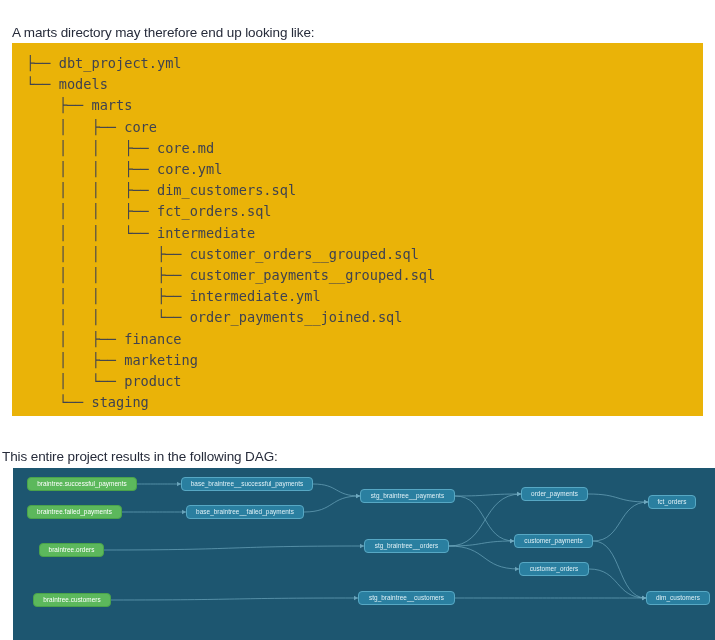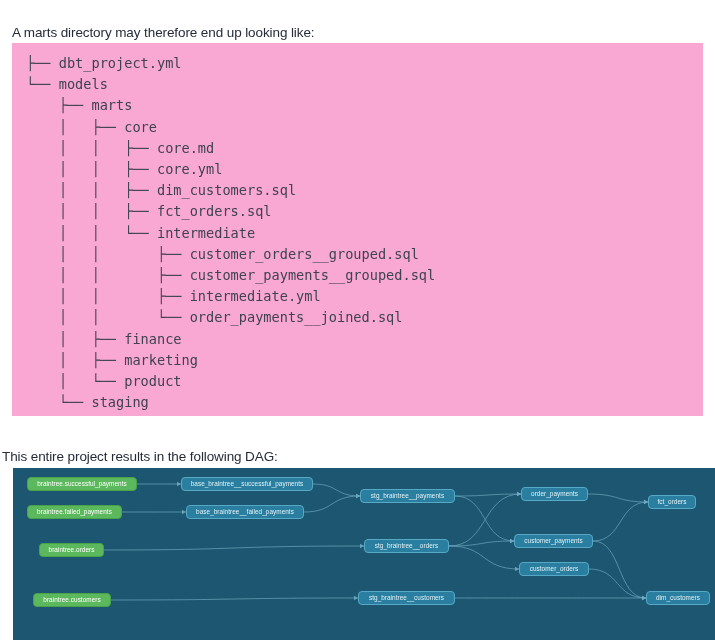--- a/index.html
+++ b/index.html
@@ -35,21 +35,21 @@
     left: 2px;
     top: 434px;
   }
   
   #tree-code-block {
     position: absolute;
     left: 12px;
     top: 43px;
     width: 691px;
     height: 373px;
-    background: #f9a8d4;
+    background: #eab308;
     box-sizing: border-box;
     padding: 10px 0 0 14px;
     overflow: hidden;
   }
   #tree-code-block pre {
     margin: 0;
     font-family: "DejaVu Sans Mono", "Liberation Mono", monospace;
     font-size: 13.6px;
     line-height: 21.2px;
     color: #3f4250;

